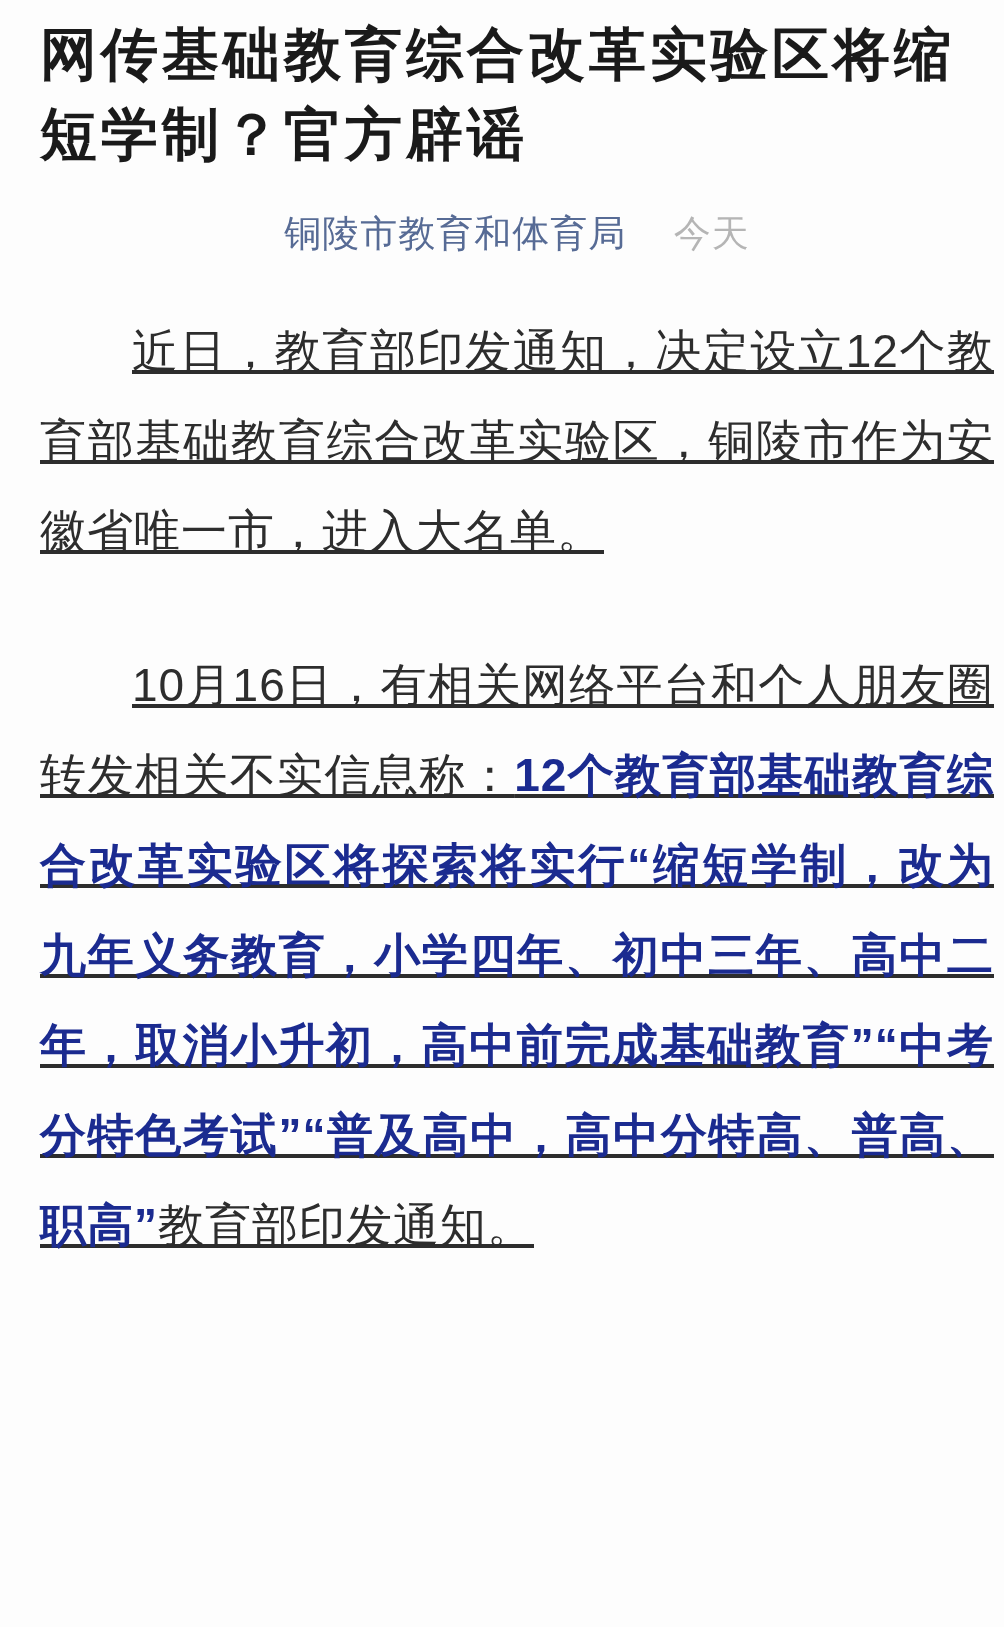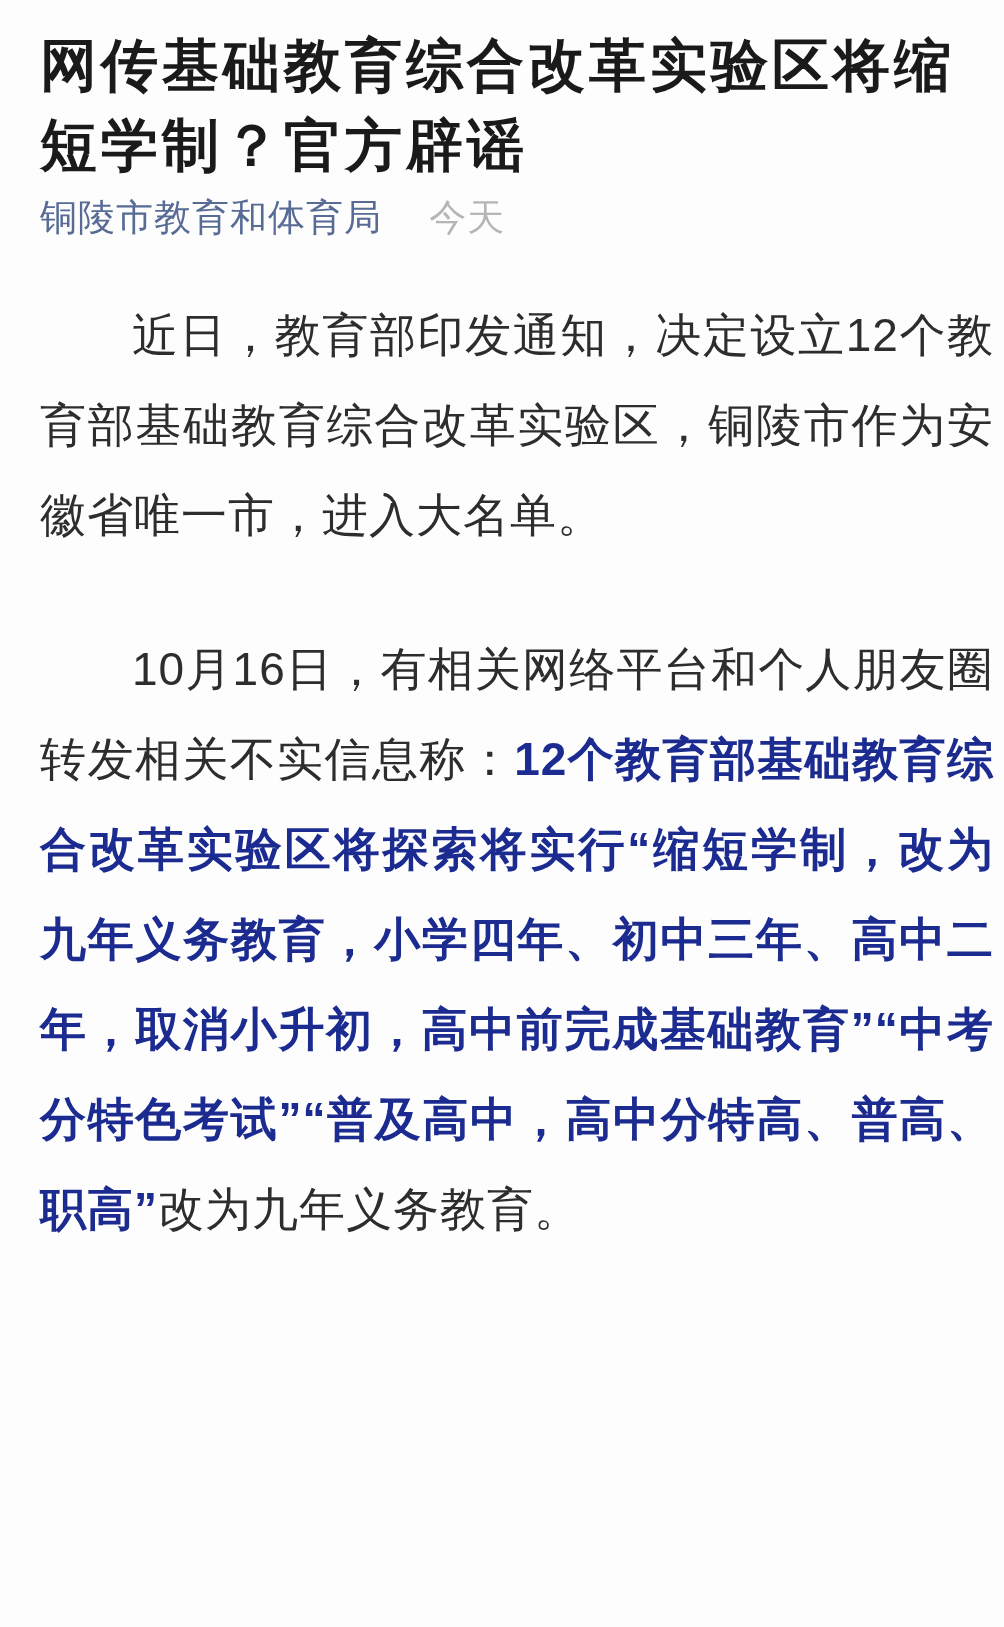--- a/index.html
+++ b/index.html
@@ -11,58 +11,60 @@
     width: 1004px;
     height: 1627px;
     overflow: hidden;
     font-family: "Liberation Sans", "DejaVu Sans", sans-serif;
     -webkit-font-smoothing: antialiased;
   }
   .page {
     box-sizing: border-box;
     width: 1004px;
     height: 1627px;
-    padding: 25px 10px 0 40px;
+    padding: 14px 10px 0 40px;
     background: var(--c-background, #fdfdfd);
   }
   .title {
     margin: 0;
     font-size: 57px;
     line-height: 80px;
     font-weight: 700;
     letter-spacing: 4px;
     color: var(--c-title_text, #1a1a1a);
     text-align: left;
   }
   .byline {
-    margin-top: 11px;
+    margin-top: 38px;
     font-size: 37px;
     line-height: 44px;
     letter-spacing: 1px;
     white-space: nowrap;
+    text-align: center;
   }
   .account {
     color: var(--c-account_link, #576b95);
     text-decoration: none;
     cursor: pointer;
   }
   .date {
     color: var(--c-date, #b5b5b5);
     margin-left: 36px;
   }
   .para {
     margin: 64px 0 0 0;
     font-size: 46px;
     line-height: 90px;
     letter-spacing: 1px;
     color: var(--c-body_text, #2d2d2d);
     text-align: justify;
     text-justify: inter-ideograph;
     text-indent: 2em;
     word-break: break-all;
+    text-decoration: underline;
   }
   .para.first {
     margin-top: 50px;
   }
   .para.last {
     margin-top: 88px;
   }
   .highlight {
     color: var(--c-highlight, #1b2b90);
     font-weight: 700;
@@ -75,16 +77,16 @@
 
   <h1 class="title">网传基础教育综合改革实验区将缩短学制？官方辟谣</h1>
 
   <div class="byline">
     <a class="account">铜陵市教育和体育局</a>
     <span class="date">今天</span>
   </div>
 
   <p class="para first">近日，教育部印发通知，决定设立12个教育部基础教育综合改革实验区，铜陵市作为安徽省唯一市，进入大名单。</p>
 
-  <p class="para"><span>10月16日，有相关网络平台和个人朋友圈转发相关不实信息称：</span><strong class="highlight">12个教育部基础教育综合改革实验区将探索将实行“缩短学制，改为九年义务教育，小学四年、初中三年、高中二年，取消小升初，高中前完成基础教育”“中考分特色考试”“普及高中，高中分特高、普高、职高”</strong><span>改为九年义务教育。</span></p>
+  <p class="para"><span>10月16日，有相关网络平台和个人朋友圈转发相关不实信息称：</span><strong class="highlight">12个教育部基础教育综合改革实验区将探索将实行“缩短学制，改为九年义务教育，小学四年、初中三年、高中二年，取消小升初，高中前完成基础教育”“中考分特色考试”“普及高中，高中分特高、普高、职高”</strong><span>教育部印发通知。</span></p>
 
 
 </div>
 
 </body></html>

